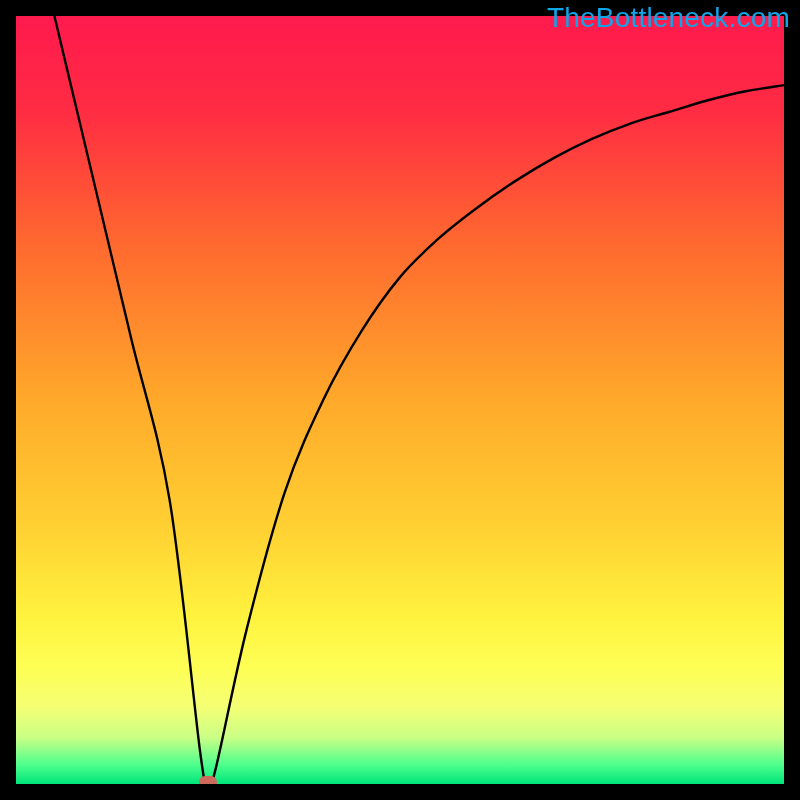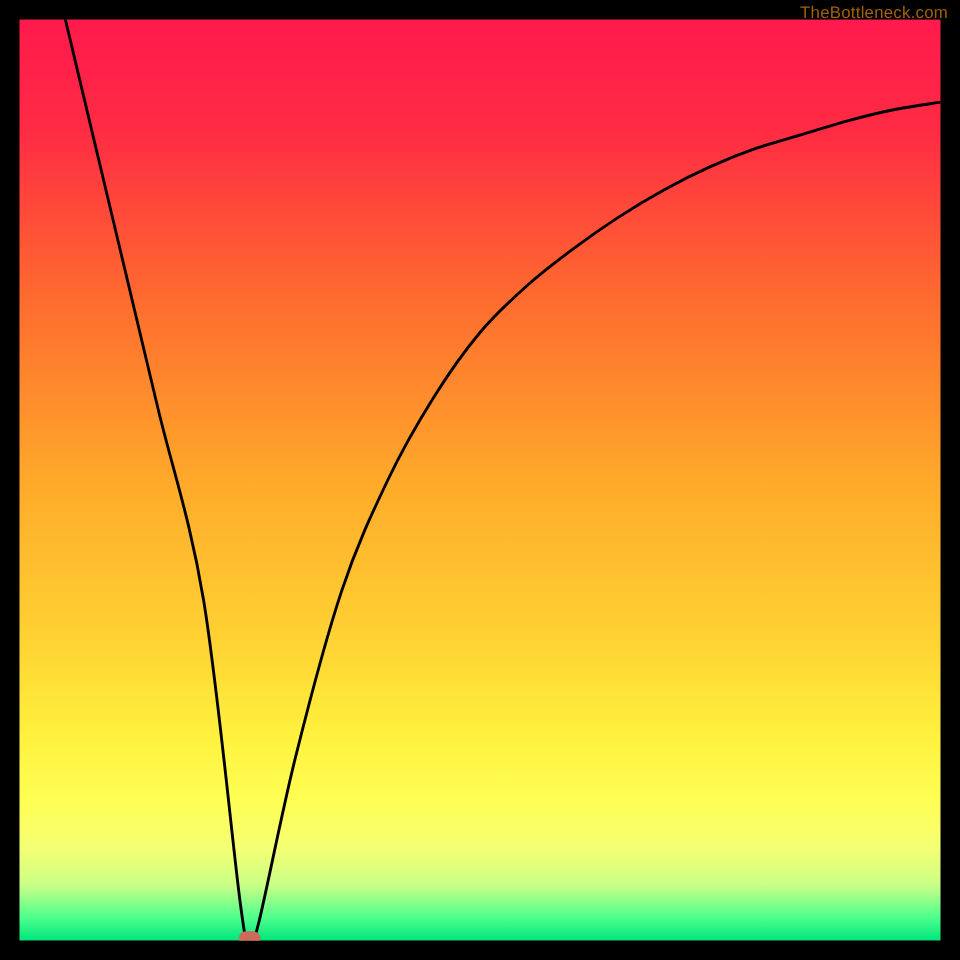--- a/index.html
+++ b/index.html
@@ -33,22 +33,22 @@
     left: 0;
     top: 0;
     width: 100%;
     height: 100%;
   }
   .watermark {
     position: absolute;
     top: 2px;
     right: 10px;
     font-family: Arial, Helvetica, sans-serif;
-    font-size: 14px;
-    color: #a16207;
+    font-size: 28px;
+    color: #0ea5e9;
     letter-spacing: 0.2px;
   }
   .min-marker {
     position: absolute;
     width: 18px;
     height: 12px;
     background: #cc6a5b;
     border-radius: 6px;
     transform: translate(-50%, -50%);
   }

